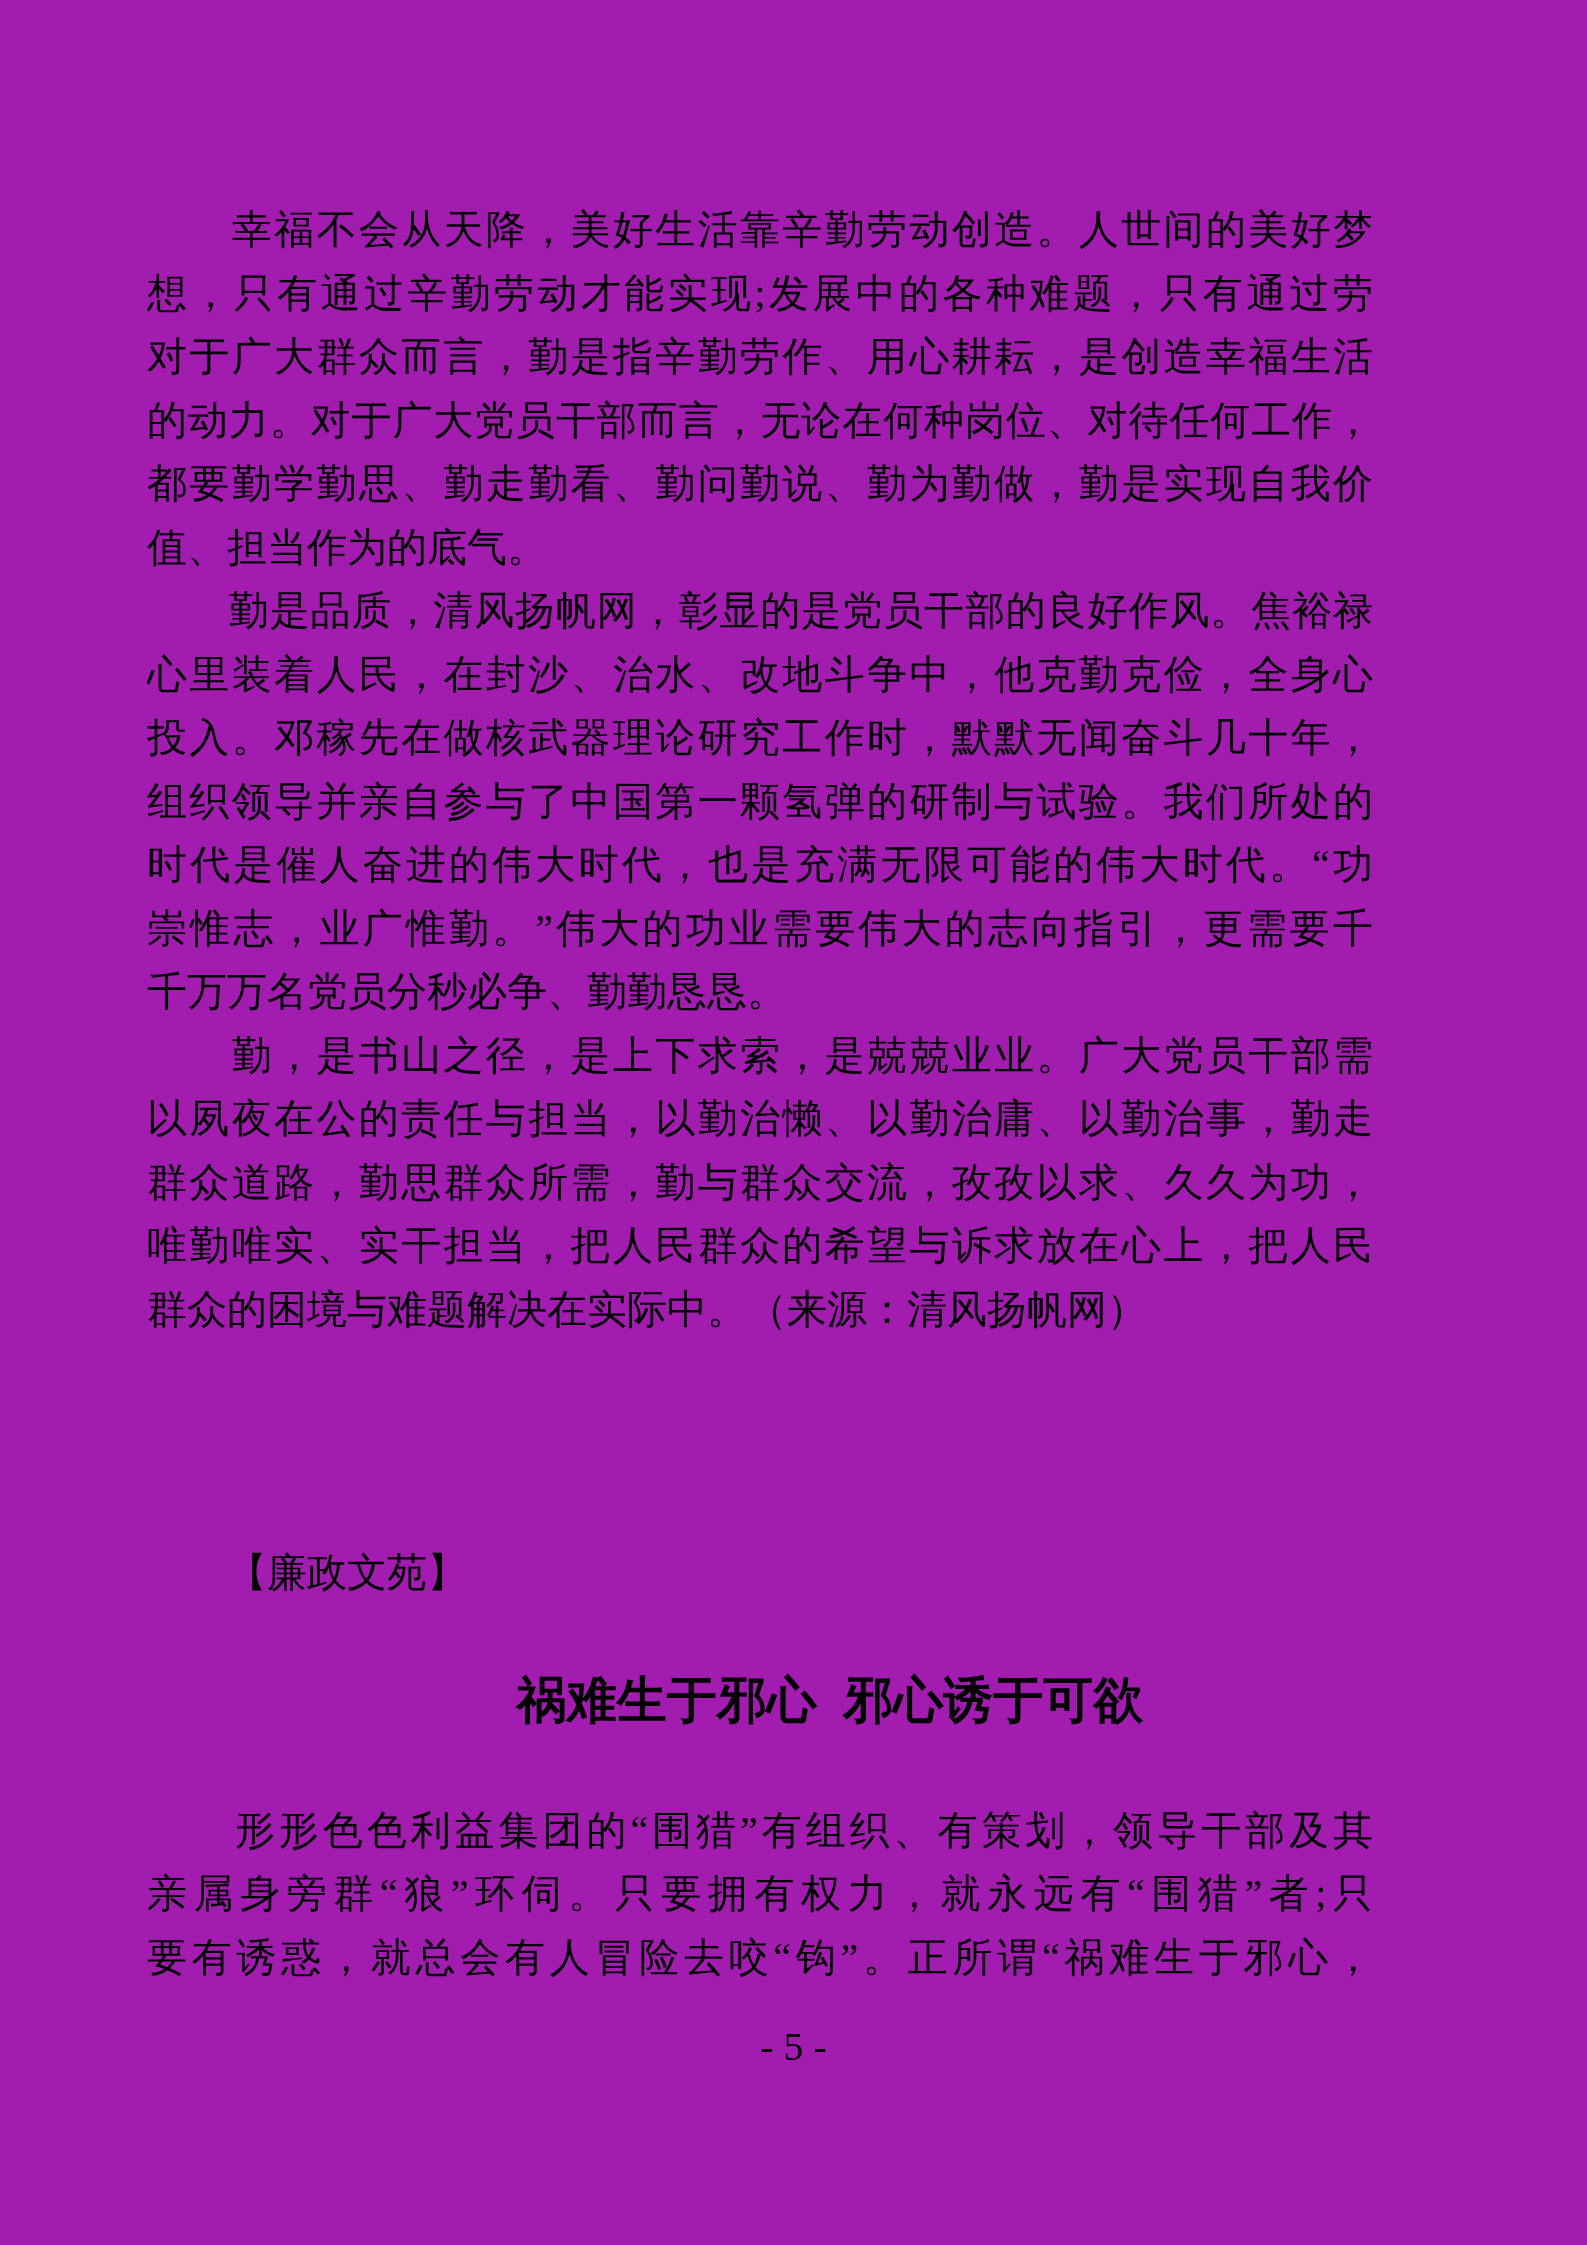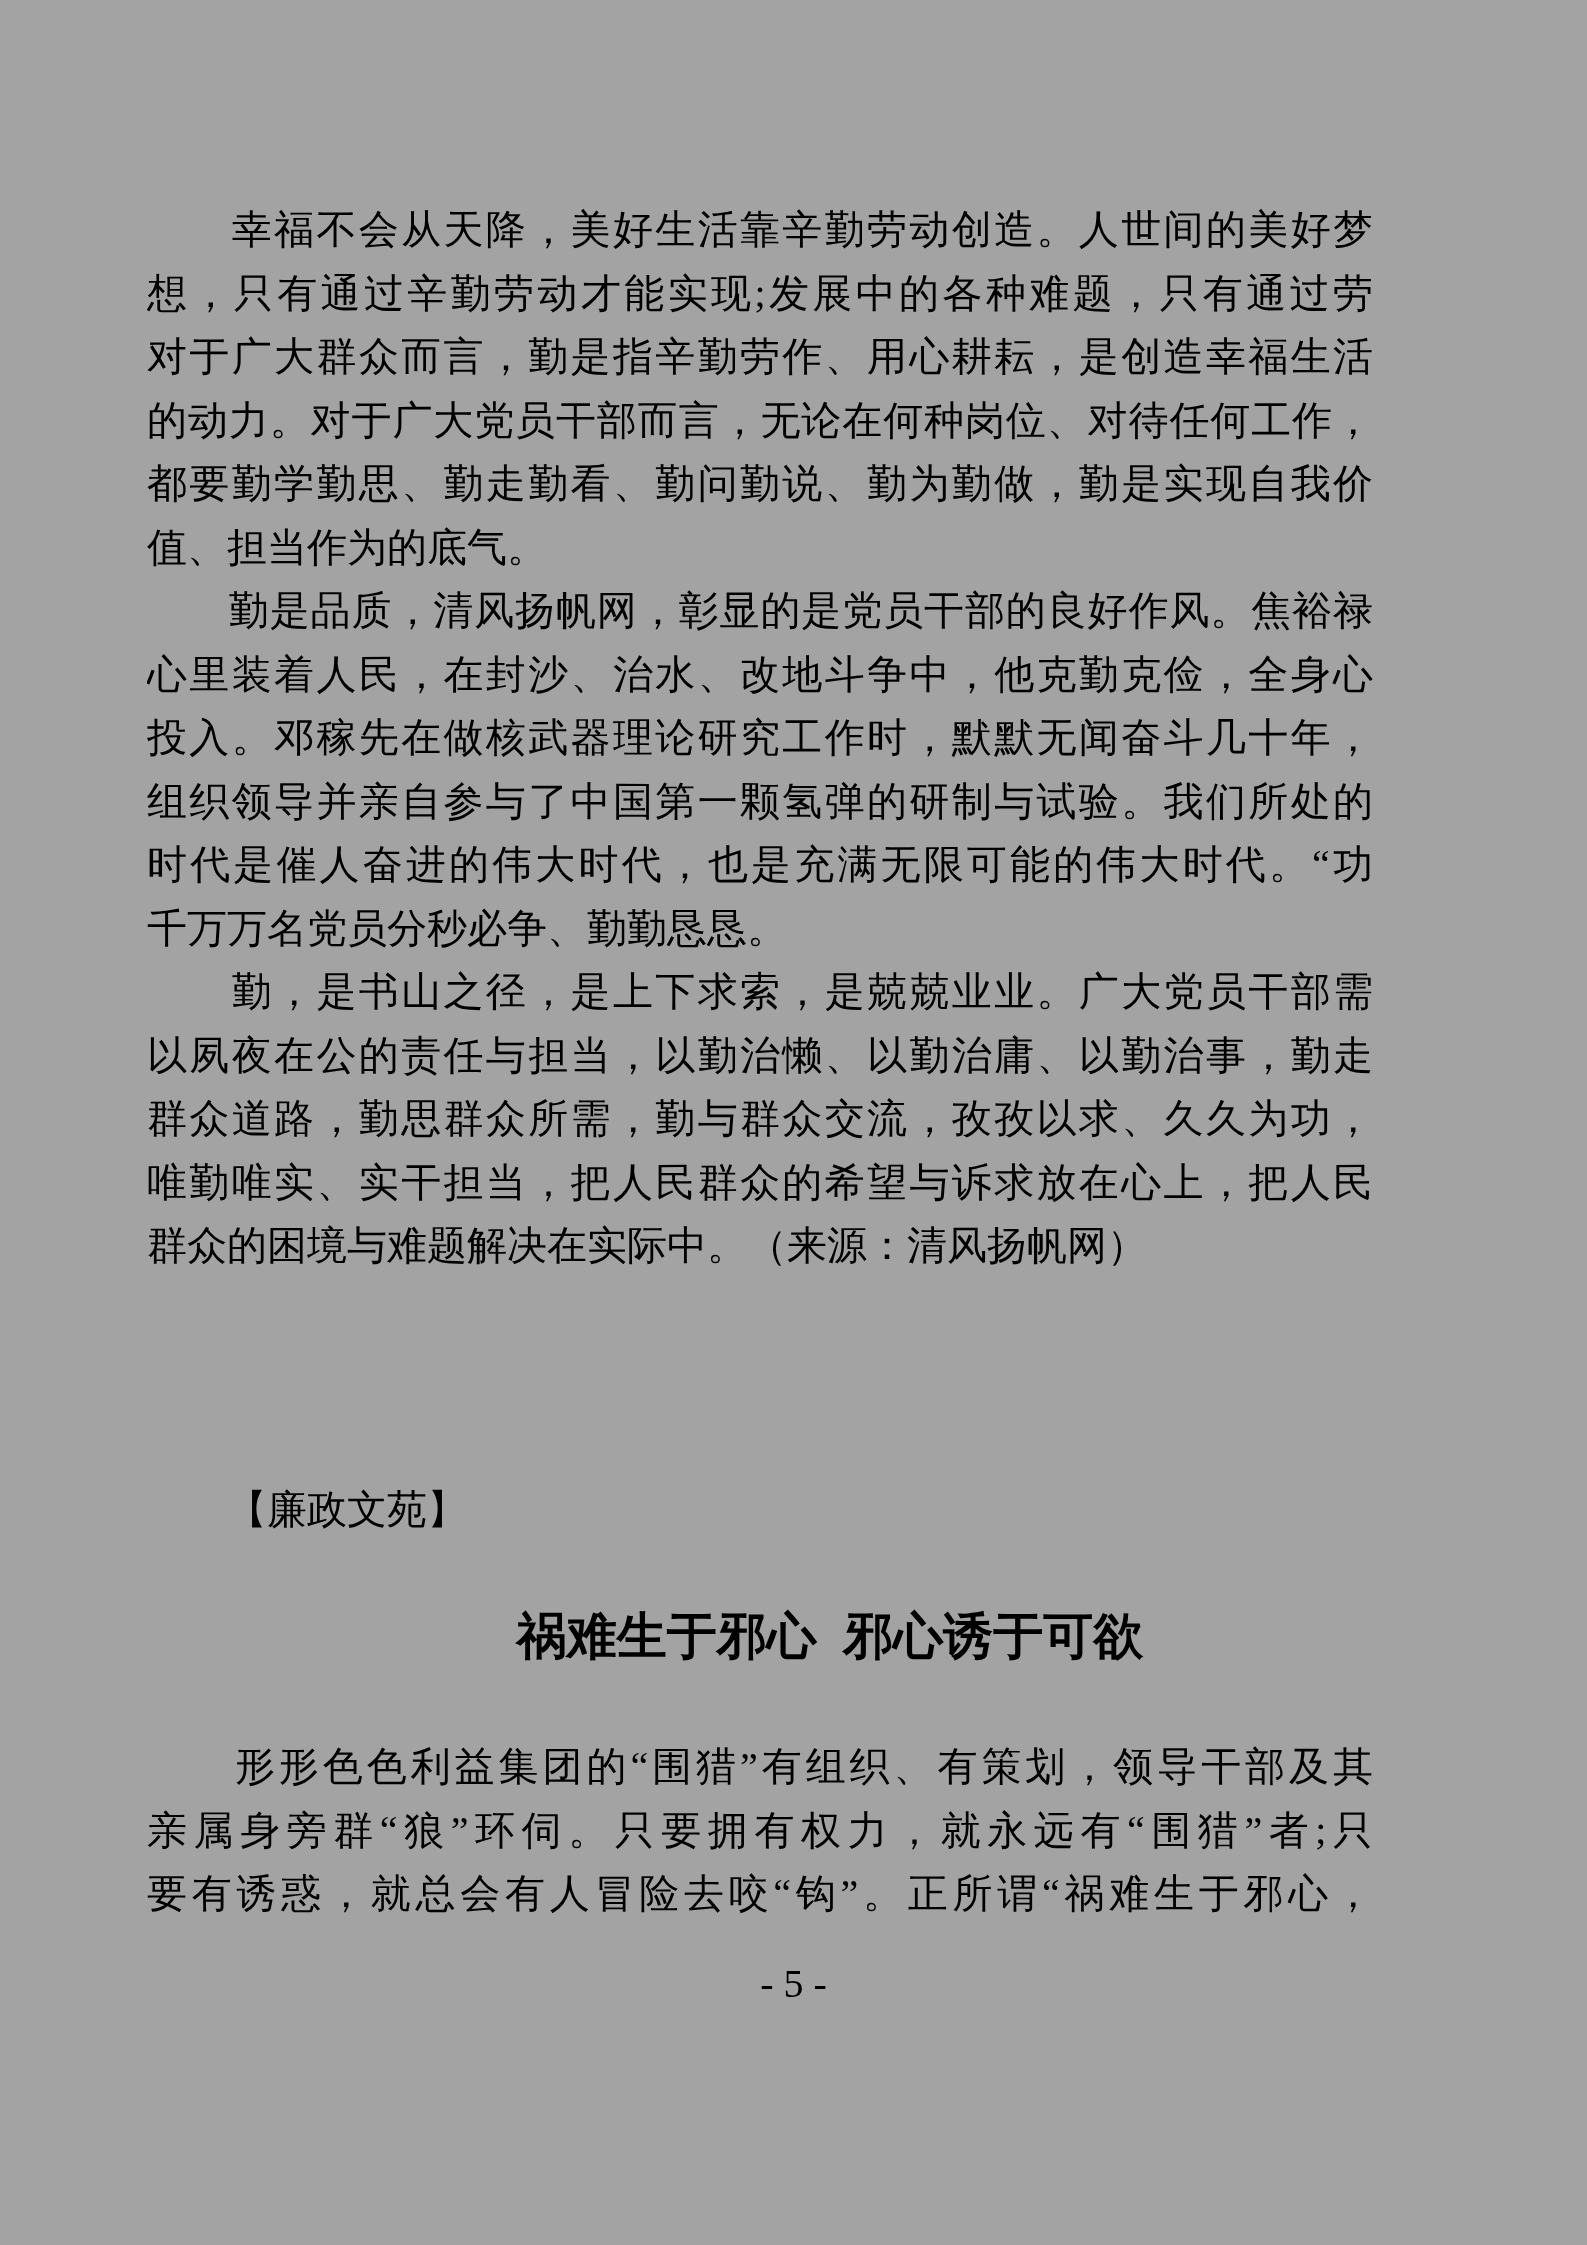--- a/index.html
+++ b/index.html
@@ -4,21 +4,21 @@
 <style>
   html, body {
     margin: 0;
     padding: 0;
     background: #ffffff;
   }
   .page {
     position: relative;
     width: 1587px;
     height: 2245px;
-    background: #a3a3a3;
+    background: #a21caf;
     color: #000000;
     font-family: "Liberation Serif", "DejaVu Serif", serif;
     overflow: hidden;
   }
   .content {
     margin-left: 147px;
     width: 1226px;
   }
   .spacer-top    { height: 198px; }
   .spacer-a      { height: 200px; }
@@ -81,20 +81,21 @@
           <div class="line">的动力。对于广大党员干部而言，无论在何种岗位、对待任何工作，</div>
           <div class="line">都要勤学勤思、勤走勤看、勤问勤说、勤为勤做，勤是实现自我价</div>
           <div class="line line-last">值、担当作为的底气。</div>
         </div>
         <div class="paragraph">
           <div class="line">　　勤是品质，清风扬帆网，彰显的是党员干部的良好作风。焦裕禄</div>
           <div class="line">心里装着人民，在封沙、治水、改地斗争中，他克勤克俭，全身心</div>
           <div class="line">投入。邓稼先在做核武器理论研究工作时，默默无闻奋斗几十年，</div>
           <div class="line">组织领导并亲自参与了中国第一颗氢弹的研制与试验。我们所处的</div>
           <div class="line">时代是催人奋进的伟大时代，也是充满无限可能的伟大时代。“功</div>
+          <div class="line">崇惟志，业广惟勤。”伟大的功业需要伟大的志向指引，更需要千</div>
           <div class="line line-last">千万万名党员分秒必争、勤勤恳恳。</div>
         </div>
         <div class="paragraph">
           <div class="line">　　勤，是书山之径，是上下求索，是兢兢业业。广大党员干部需</div>
           <div class="line">以夙夜在公的责任与担当，以勤治懒、以勤治庸、以勤治事，勤走</div>
           <div class="line">群众道路，勤思群众所需，勤与群众交流，孜孜以求、久久为功，</div>
           <div class="line">唯勤唯实、实干担当，把人民群众的希望与诉求放在心上，把人民</div>
           <div class="line line-last">群众的困境与难题解决在实际中。（来源：清风扬帆网）</div>
         </div>
       </div>

